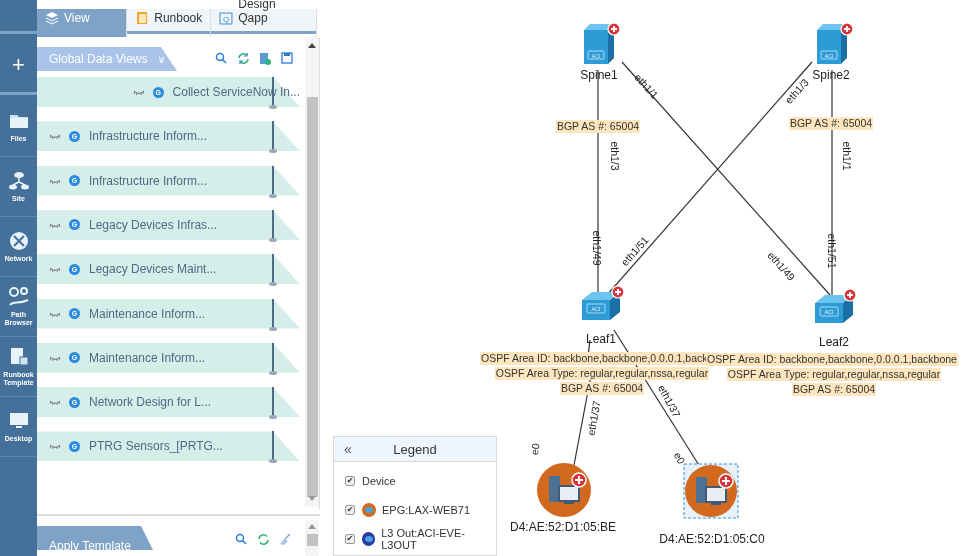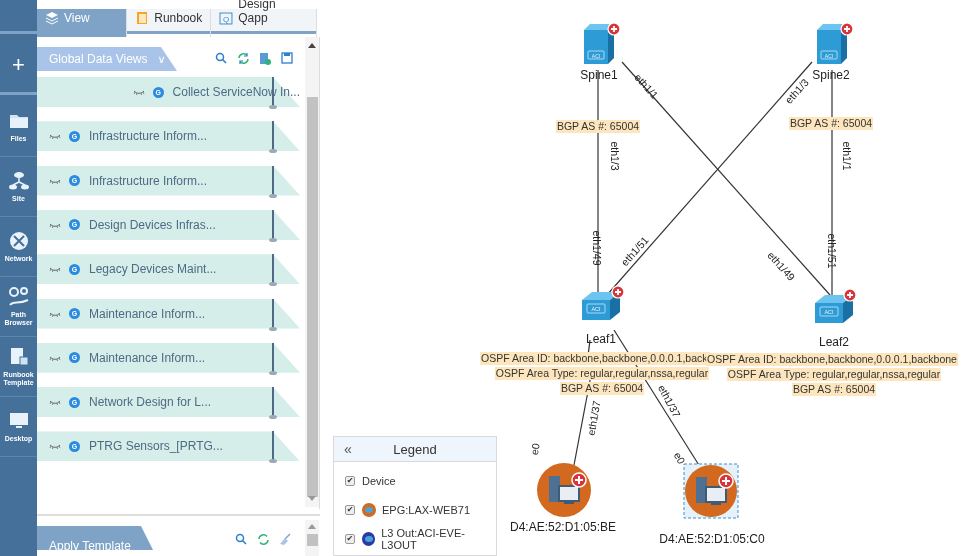--- a/index.html
+++ b/index.html
@@ -217,21 +217,21 @@
           <span class="dv-label">Infrastructure Inform...</span>
           <span class="dv-pin"></span>
         </div>
         <div class="dv-row" style="top: 132.9px;">
           <div class="dv-bg"></div>
           <svg class="dv-eye" viewBox="0 0 12 8">
             <path d="M1 3c3 3 7 3 10 0" stroke="#666" fill="none" stroke-width="1"></path>
             <path d="M2 4l-1 2M4 5l-.5 2M8 5l.5 2M10 4l1 2" stroke="#666" stroke-width="0.8"></path>
           </svg>
           <span class="dv-g">G</span>
-          <span class="dv-label">Design Devices Infras...</span>
+          <span class="dv-label">Legacy Devices Infras...</span>
           <span class="dv-pin"></span>
         </div>
         <div class="dv-row" style="top: 177.2px;">
           <div class="dv-bg"></div>
           <svg class="dv-eye" viewBox="0 0 12 8">
             <path d="M1 3c3 3 7 3 10 0" stroke="#666" fill="none" stroke-width="1"></path>
             <path d="M2 4l-1 2M4 5l-.5 2M8 5l.5 2M10 4l1 2" stroke="#666" stroke-width="0.8"></path>
           </svg>
           <span class="dv-g">G</span>
           <span class="dv-label">Legacy Devices Maint...</span>

